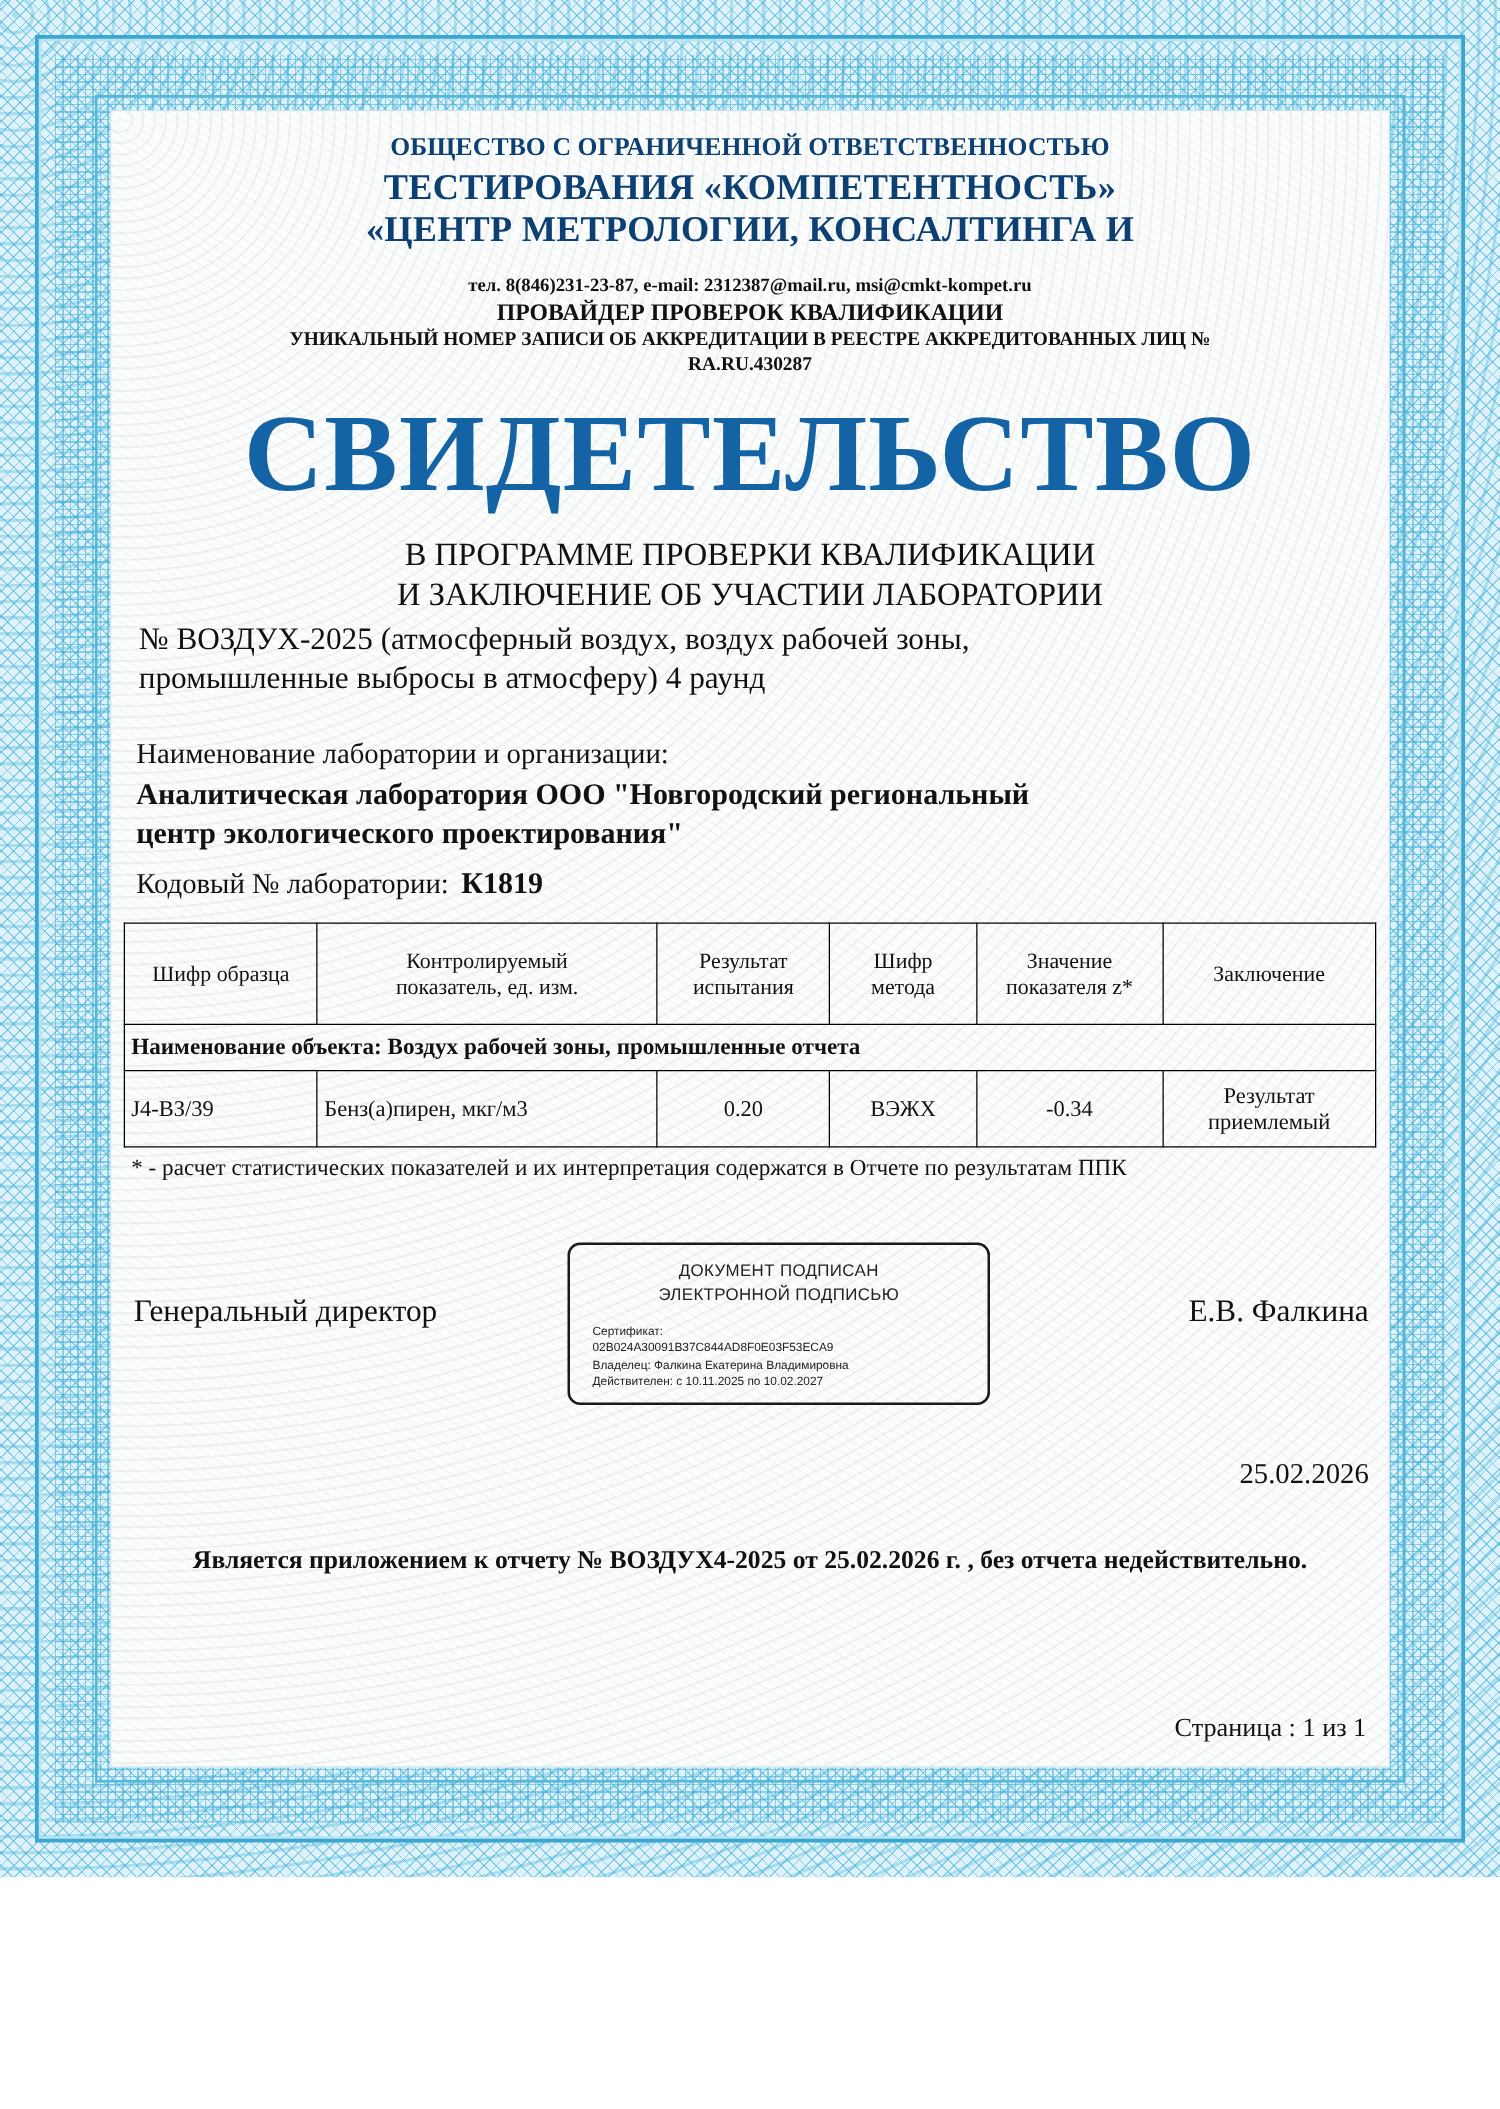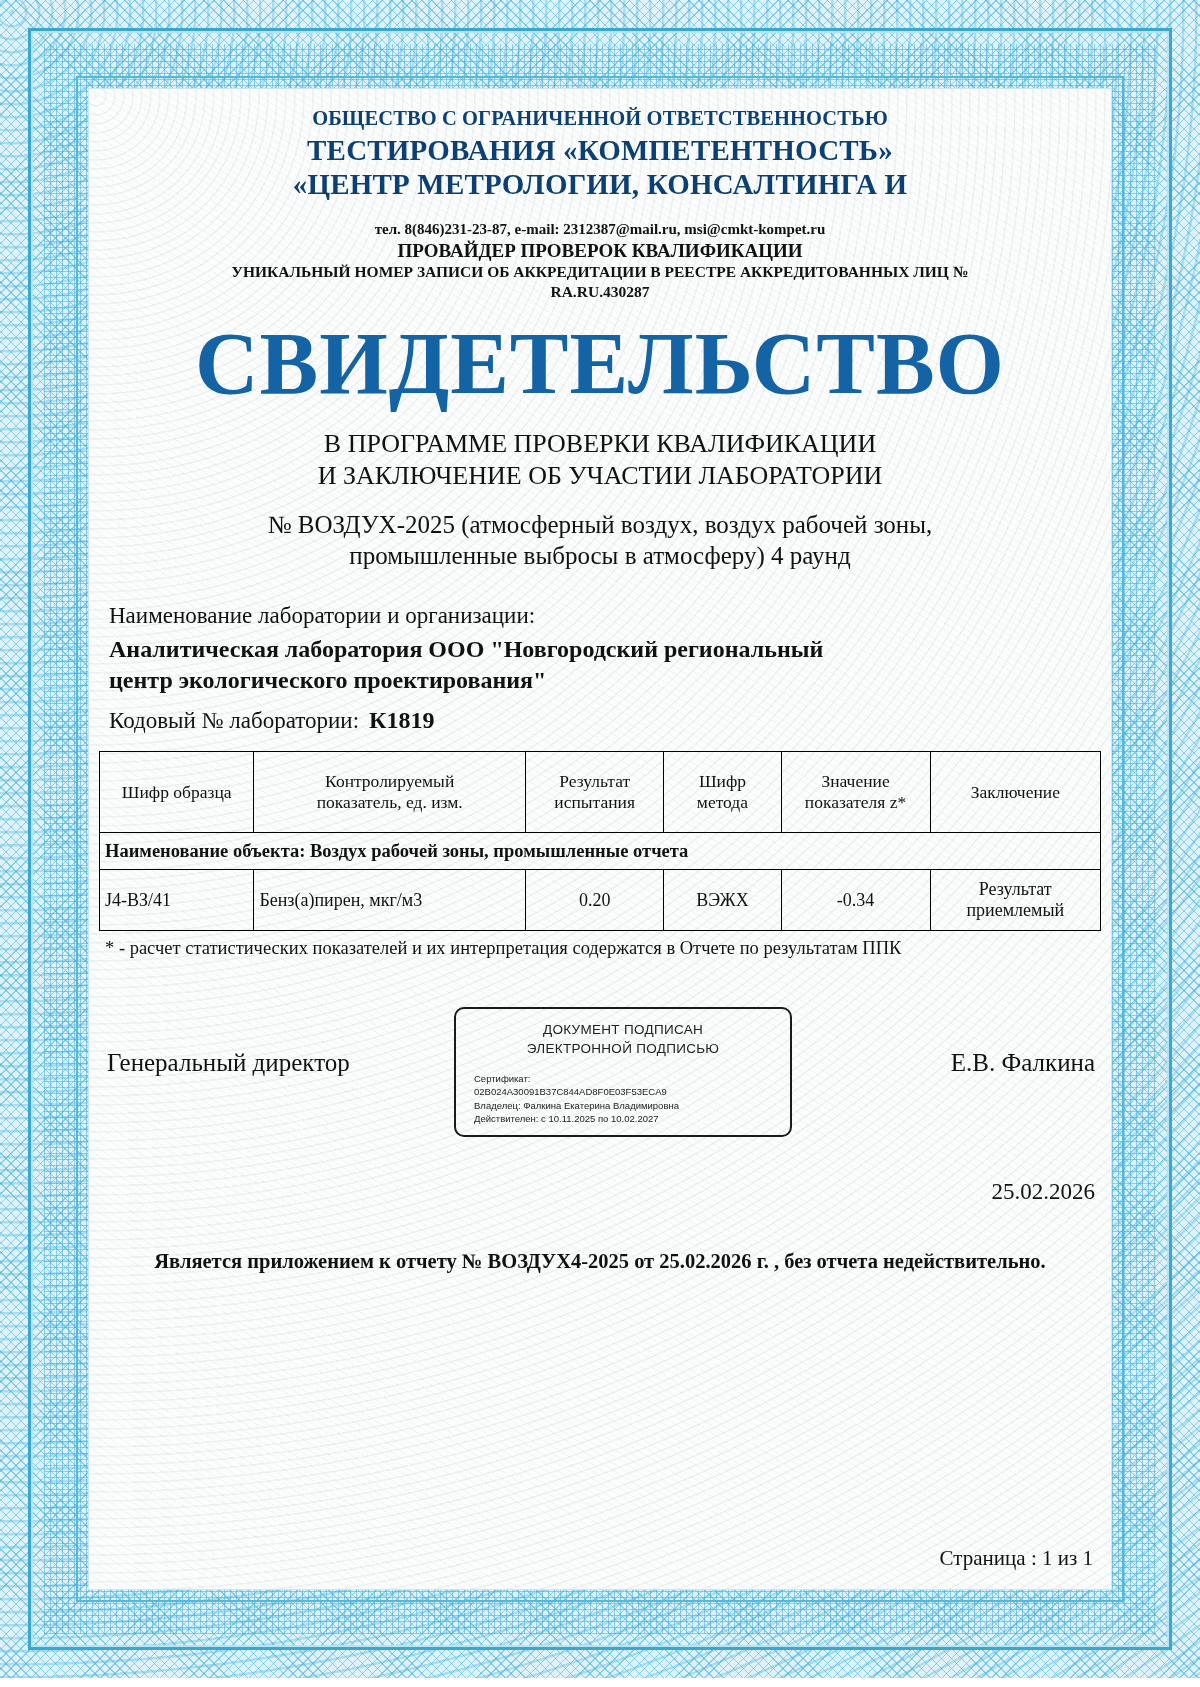--- a/index.html
+++ b/index.html
@@ -5,21 +5,21 @@
 <style>
   html, body {
     margin: 0;
     padding: 0;
     background: #ffffff;
   }
 
   .page {
     position: relative;
     width: 1200px;
-    height: 1678px;
+    height: 1502px;
     background: #ffffff;
     overflow: hidden;
     font-family: "Liberation Serif", "DejaVu Serif", serif;
   }
 
   
   .border-outer {
     position: absolute;
     left: 0; top: 0; right: 0; bottom: 0;
     background:
@@ -136,25 +136,24 @@
   }
 
   .subtitle {
     text-align: center;
     font-size: 26px;
     line-height: 1.24;
     color: #111;
     margin-top: 20px;
   }
   .program {
-    text-align: center;
     font-size: 25px;
     line-height: 1.25;
     color: #111;
-    margin-top: 16px;
+    margin-top: 3px;
     padding: 0 12px;
   }
 
   
   .lab-label {
     font-size: 23px;
     color: #111;
     margin-top: 32px;
     padding-left: 10px;
   }
@@ -376,21 +375,21 @@
               <div>Заключение</div>
               <div></div>
             </th>
           </tr>
         </thead>
         <tbody>
           <tr class="obj-row">
             <td colspan="6">Наименование объекта: Воздух рабочей зоны, промышленные отчета</td>
           </tr>
           <tr class="data-row">
-            <td class="c-left">J4-ВЗ/41</td>
+            <td class="c-left">J4-ВЗ/39</td>
             <td class="c-left">Бенз(а)пирен, мкг/м3</td>
             <td class="c-center">0.20</td>
             <td class="c-center">ВЭЖХ</td>
             <td class="c-center">-0.34</td>
             <td class="c-center">
               <div>Результат</div>
               <div>приемлемый</div>
             </td>
           </tr>
         </tbody>

